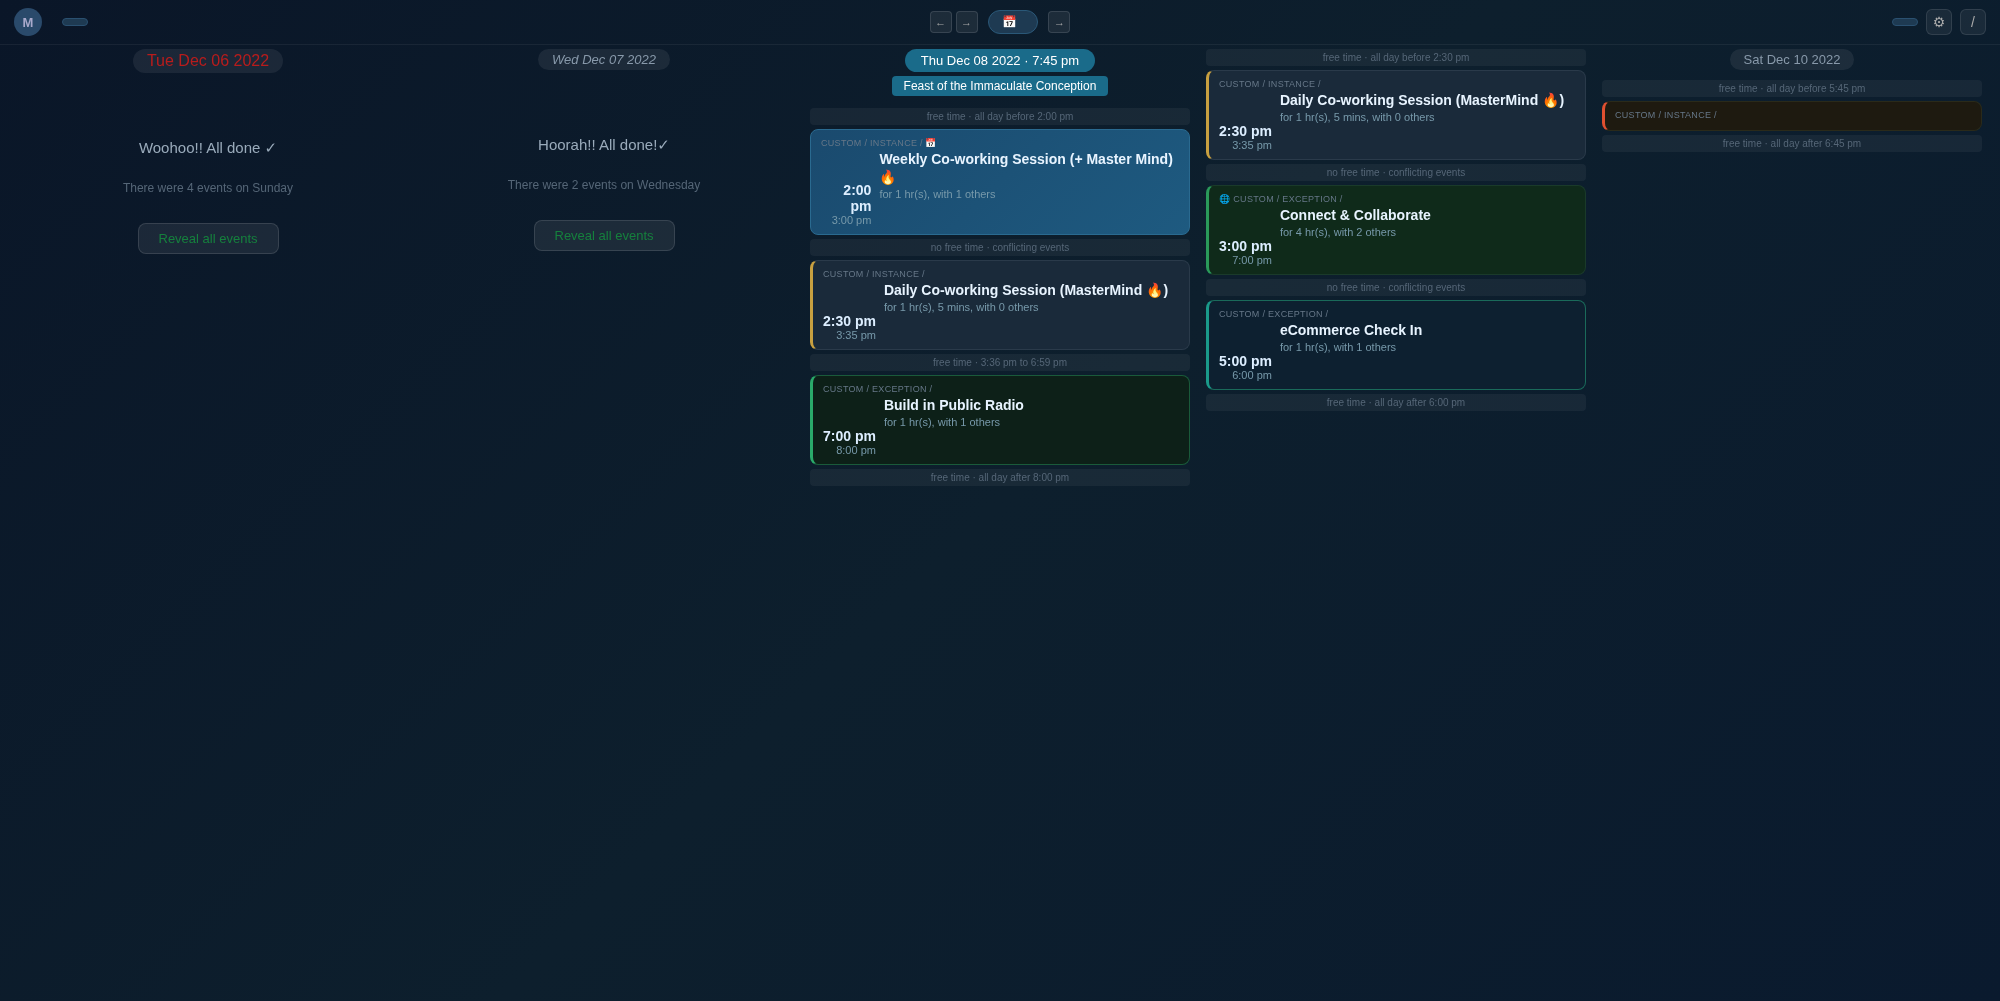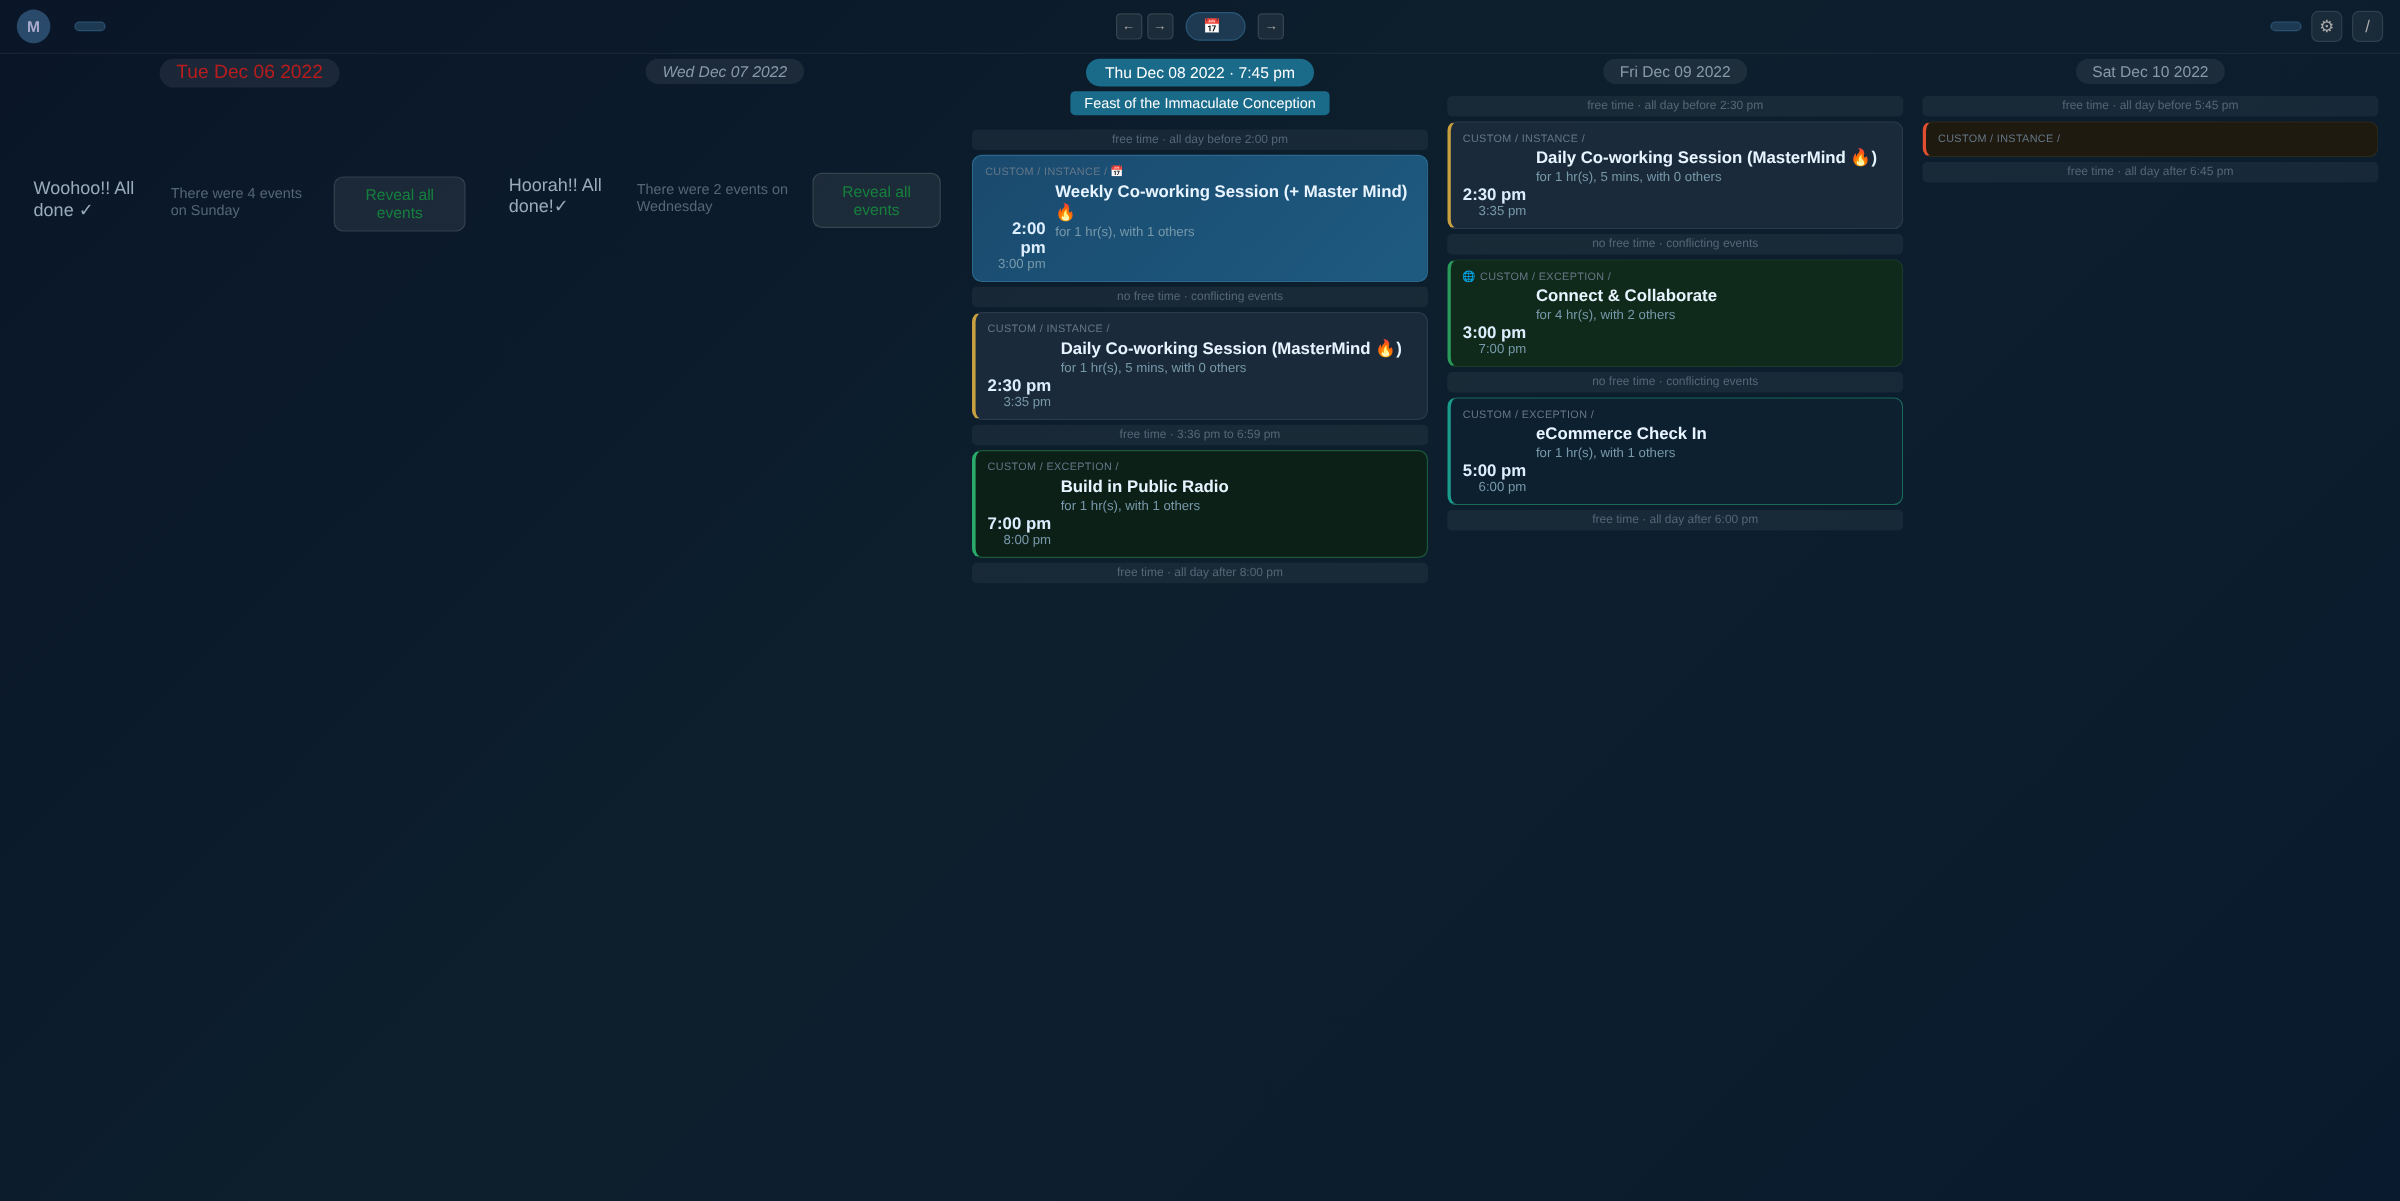--- a/index.html
+++ b/index.html
@@ -195,21 +195,21 @@
       font-size: 11px;
       color: #7799aa;
     }
     .event-content {
       display: flex;
       align-items: flex-start;
     }
     
     .done-section {
       display: flex;
-      flex-direction: row;
+      flex-direction: column;
       align-items: center;
       justify-content: center;
       padding: 60px 10px 20px;
       gap: 20px;
     }
     .done-text {
       font-size: 15px;
       color: #9aabbb;
     }
     .reveal-btn {
@@ -312,21 +312,20 @@
           </div>
           <div class="event-body">
             <div class="event-title">Build in Public Radio</div>
             <div class="event-sub">for 1 hr(s), with 1 others</div>
           </div>
         </div>
       </div>
       <div class="free-time-label">free time · all day after 8:00 pm</div>
     </div>
     <div class="day-col">
-      <div class="day-header-wrap"><div style="background: rgba(255, 255, 255, 0.07); border-radius: 12px; color: rgb(136, 153, 170); padding: 3px 14px; font-size: 13px; display: inline-block; cursor: pointer;">Fri Dec 09 2022</div></div>
       <div class="free-time-label">free time · all day before 2:30 pm</div>
       <div class="event-card yellow-left">
         <div class="event-meta">CUSTOM / instance /</div>
         <div class="event-content clearfix">
           <div class="event-times">
             <span class="event-start">2:30 pm</span>
             <span class="event-end">3:35 pm</span>
           </div>
           <div class="event-body">
             <div class="event-title">Daily Co-working Session (MasterMind 🔥)</div>

